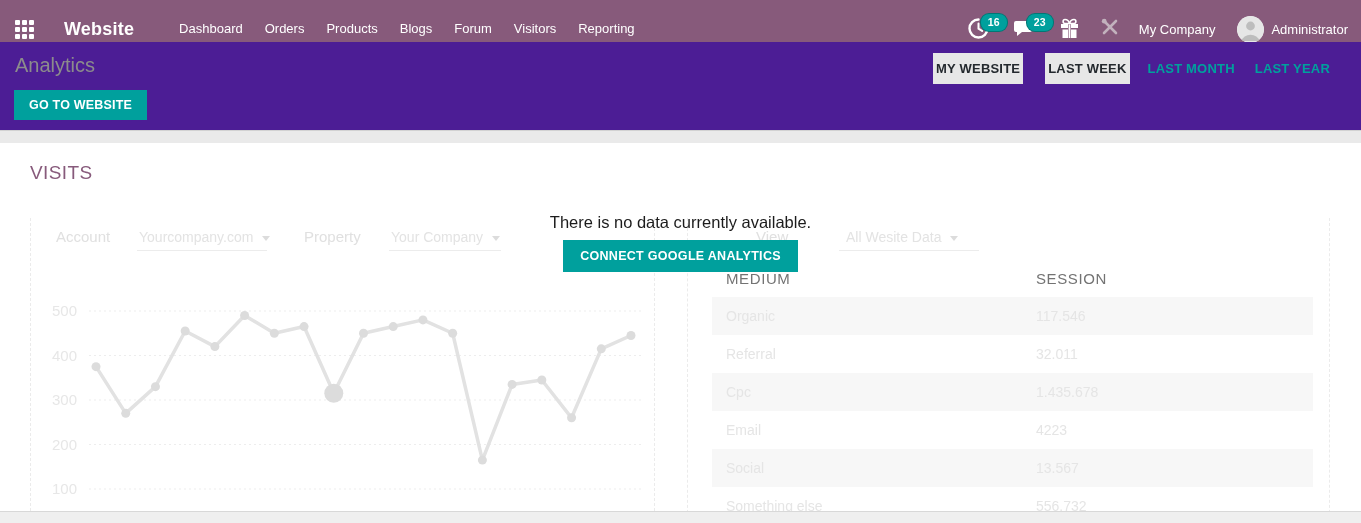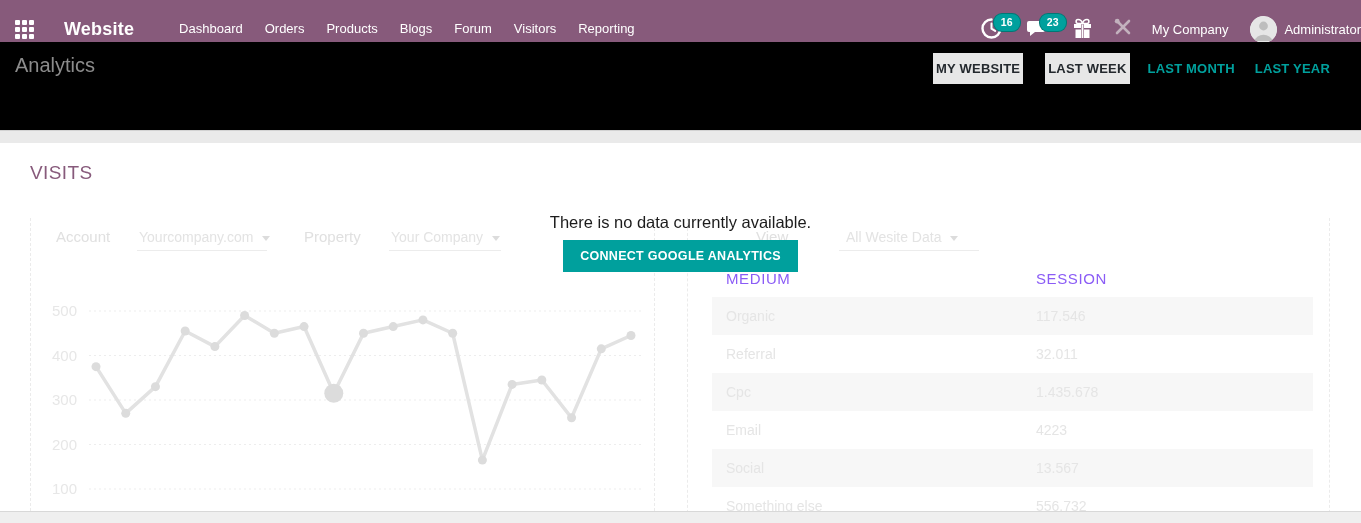--- a/index.html
+++ b/index.html
@@ -8,33 +8,33 @@
   .page { position:relative; width:1361px; height:523px; background:#fff; }
 
   
   .navbar { position:absolute; top:0; left:0; width:100%; height:59px;
             background:#875A7B; display:flex; align-items:center;
             border-bottom:1px solid rgba(0,0,0,.18); color:#fff; }
   .apps-btn { width:40px; height:42px; display:flex; align-items:center; justify-content:center; cursor:pointer; margin-left:4px; }
   .brand { font-size:18px; font-weight:700; margin-left:20px; letter-spacing:.2px; }
   .nav-menu { display:flex; align-items:center; margin-left:34px; height:42px; }
   .nav-item { font-size:13px; color:#fff; padding:0 11px; line-height:42px; cursor:pointer; white-space:nowrap; }
-  .systray { margin-left:auto; display:flex; align-items:center; height:42px; }
+  .systray { margin-left:auto; display:flex; align-items:center; height:42px; padding-right:13px; }
   .tray-ico { position:relative; width:22px; height:22px; margin-right:24px; cursor:pointer; flex:0 0 auto; }
   .tray-ico svg { display:block; }
   .badge { position:absolute; top:-5px; left:12px; background:#00A09D; color:#fff;
            font-size:10.5px; font-weight:700; line-height:1; padding:3px 7px 3px;
            border-radius:9px; border:1px solid rgba(0,0,0,.25); }
   .company { font-size:13px; margin:0 22px 0 2px; cursor:pointer; white-space:nowrap; }
   .avatar { width:27px; height:27px; border-radius:50%; background:#e9e9e9; overflow:hidden;
             margin-right:7px; flex:0 0 auto; }
   .username { font-size:13px; cursor:pointer; white-space:nowrap; }
 
   
-  .ctrl-header { position:absolute; top:42px; left:0; width:100%; height:96px; background:#000000; }
+  .ctrl-header { position:absolute; top:42px; left:0; width:100%; height:96px; background:#4c1d95; }
   .page-title { position:absolute; left:15px; top:12px; font-size:20px; color:#8c8c8c; font-weight:400; }
   .btn-teal { background:#00A09D; color:#fff; border:none; font-weight:700;
               font-family:"Liberation Sans", sans-serif; cursor:pointer; }
   .goto-btn { position:absolute; left:14px; top:48px; font-size:12.5px; padding:8px 15px; letter-spacing:.2px; }
   .hdr-right { position:absolute; right:21px; top:11px; display:flex; align-items:center; }
   .btn-flat { background:#e7e7e7; color:#24292e; border:none; font-weight:700; font-size:13px;
               padding:8px 3px; cursor:pointer; font-family:"Liberation Sans", sans-serif; letter-spacing:.2px; }
   .btn-link { background:transparent; color:#00A09D; border:none; font-weight:700; font-size:13px;
               padding:8px 10px; cursor:pointer; font-family:"Liberation Sans", sans-serif; letter-spacing:.2px; }
   .mw { margin-right:22px; }
@@ -55,21 +55,21 @@
   .g-underline { position:absolute; border-bottom:1px solid #ececec; height:1px; }
 
   .ghost-card-left { position:absolute; left:30px; top:75px; width:625px; height:293px;
                      border-left:1px dashed #ebebeb; border-right:1px dashed #ebebeb; }
   .ghost-card-right { position:absolute; left:687px; top:75px; width:643px; height:310px;
                       border-left:1px dashed #ebebeb; border-right:1px dashed #ebebeb; }
 
   .chart-svg { position:absolute; left:0; top:70px; }
 
   
-  .g-th { position:absolute; font-size:15px; color:#8b5cf6; letter-spacing:.6px; top:52px; }
+  .g-th { position:absolute; font-size:15px; color:#737373; letter-spacing:.6px; top:52px; }
   .g-rows { position:absolute; top:79px; left:24px; width:601px; }
   .g-row { height:38px; display:flex; align-items:center; position:relative; }
   .g-row.shaded { background:#f7f7f7; }
   .g-cell-m { position:absolute; left:14px; font-size:14px; color:#e5e5e5; }
   .g-cell-s { position:absolute; left:324px; font-size:14px; color:#e5e5e5; }
 
   
   .overlay { position:absolute; left:0; top:70px; width:100%; text-align:center; z-index:5; }
   .empty-msg { font-size:16.5px; color:#1c1c1c; }
   .connect-btn { margin-top:8px; font-size:12.5px; padding:9px 17px; letter-spacing:.3px; }
@@ -149,20 +149,21 @@
           <circle cx="13.5" cy="10" r="4.4" fill="#bdbdbd"></circle>
           <path d="M4.5 25 a9.2 8 0 0 1 18 0 z" fill="#bdbdbd"></path>
         </svg>
       </div>
       <div class="username">Administrator</div>
     </div>
   </div>
 
   <div class="ctrl-header">
     <div class="page-title">Analytics</div>
+    <button class="btn-teal goto-btn">GO TO WEBSITE</button>
     <div class="hdr-right">
       <button class="btn-flat mw">MY WEBSITE</button>
       <button class="btn-flat lw">LAST WEEK</button>
       <button class="btn-link">LAST MONTH</button>
       <button class="btn-link">LAST YEAR</button>
     </div>
   </div>
 
   <div class="gray-strip"></div>
 

